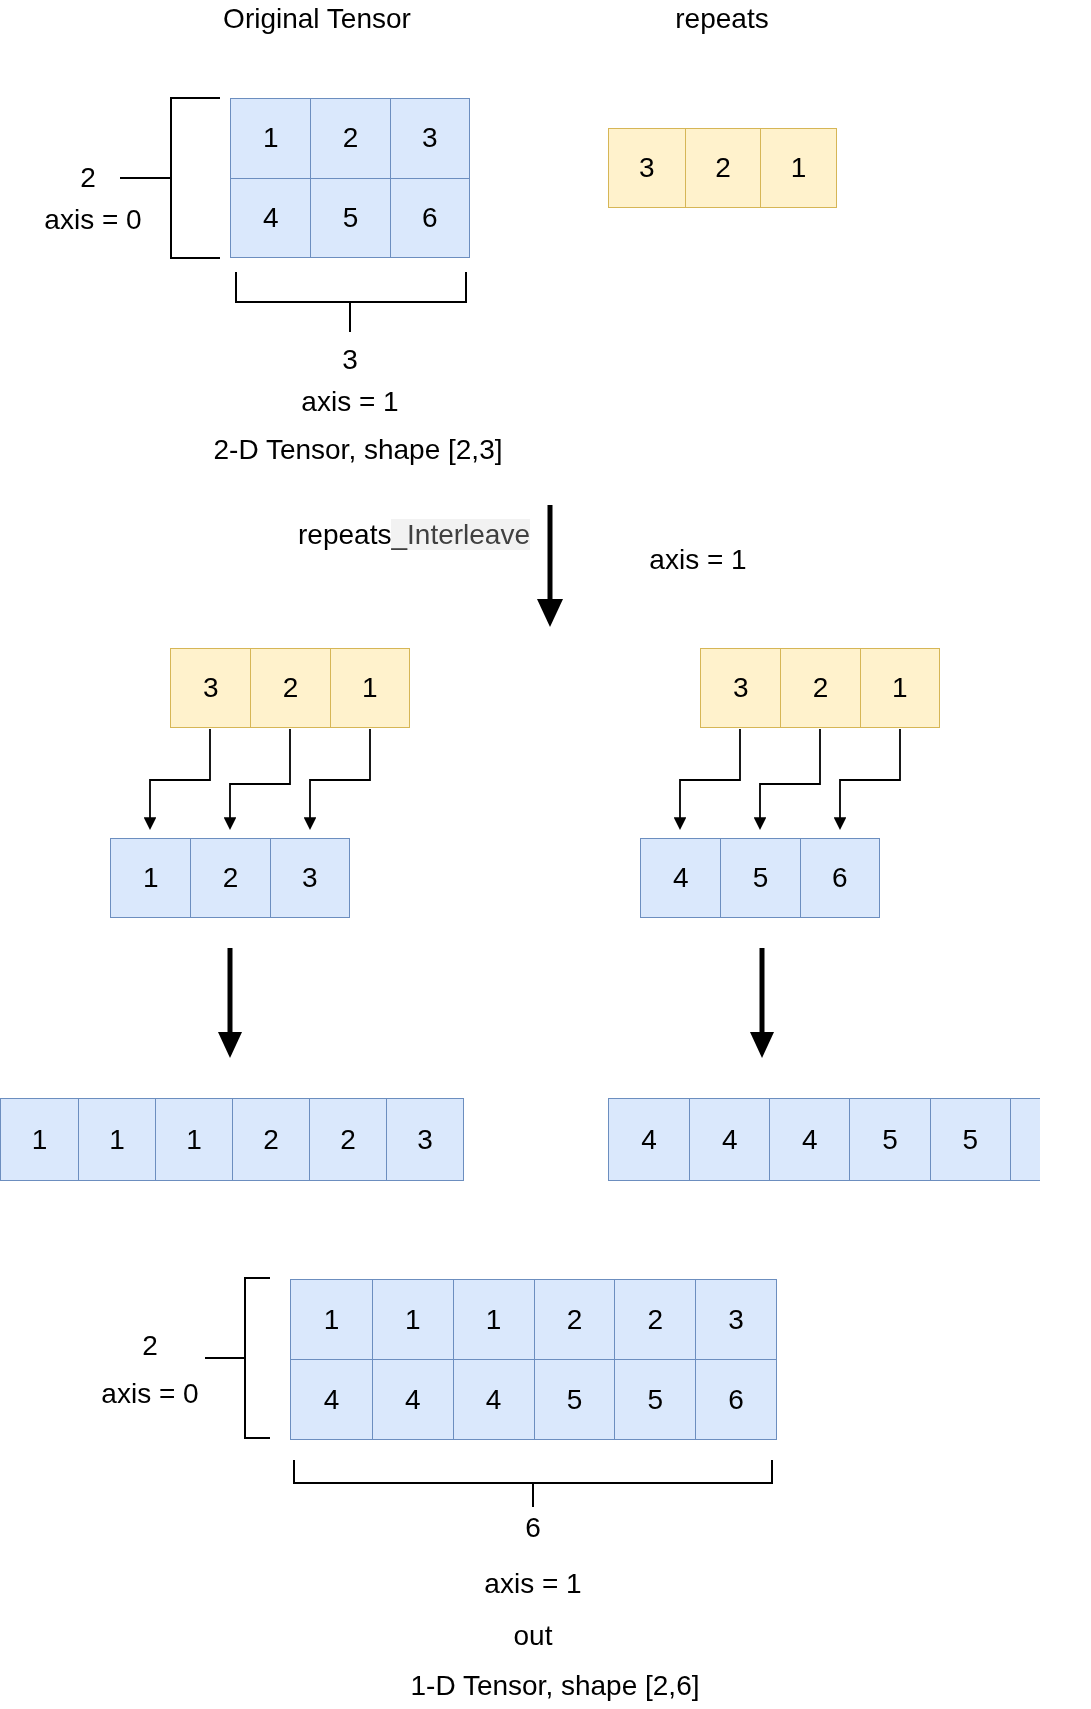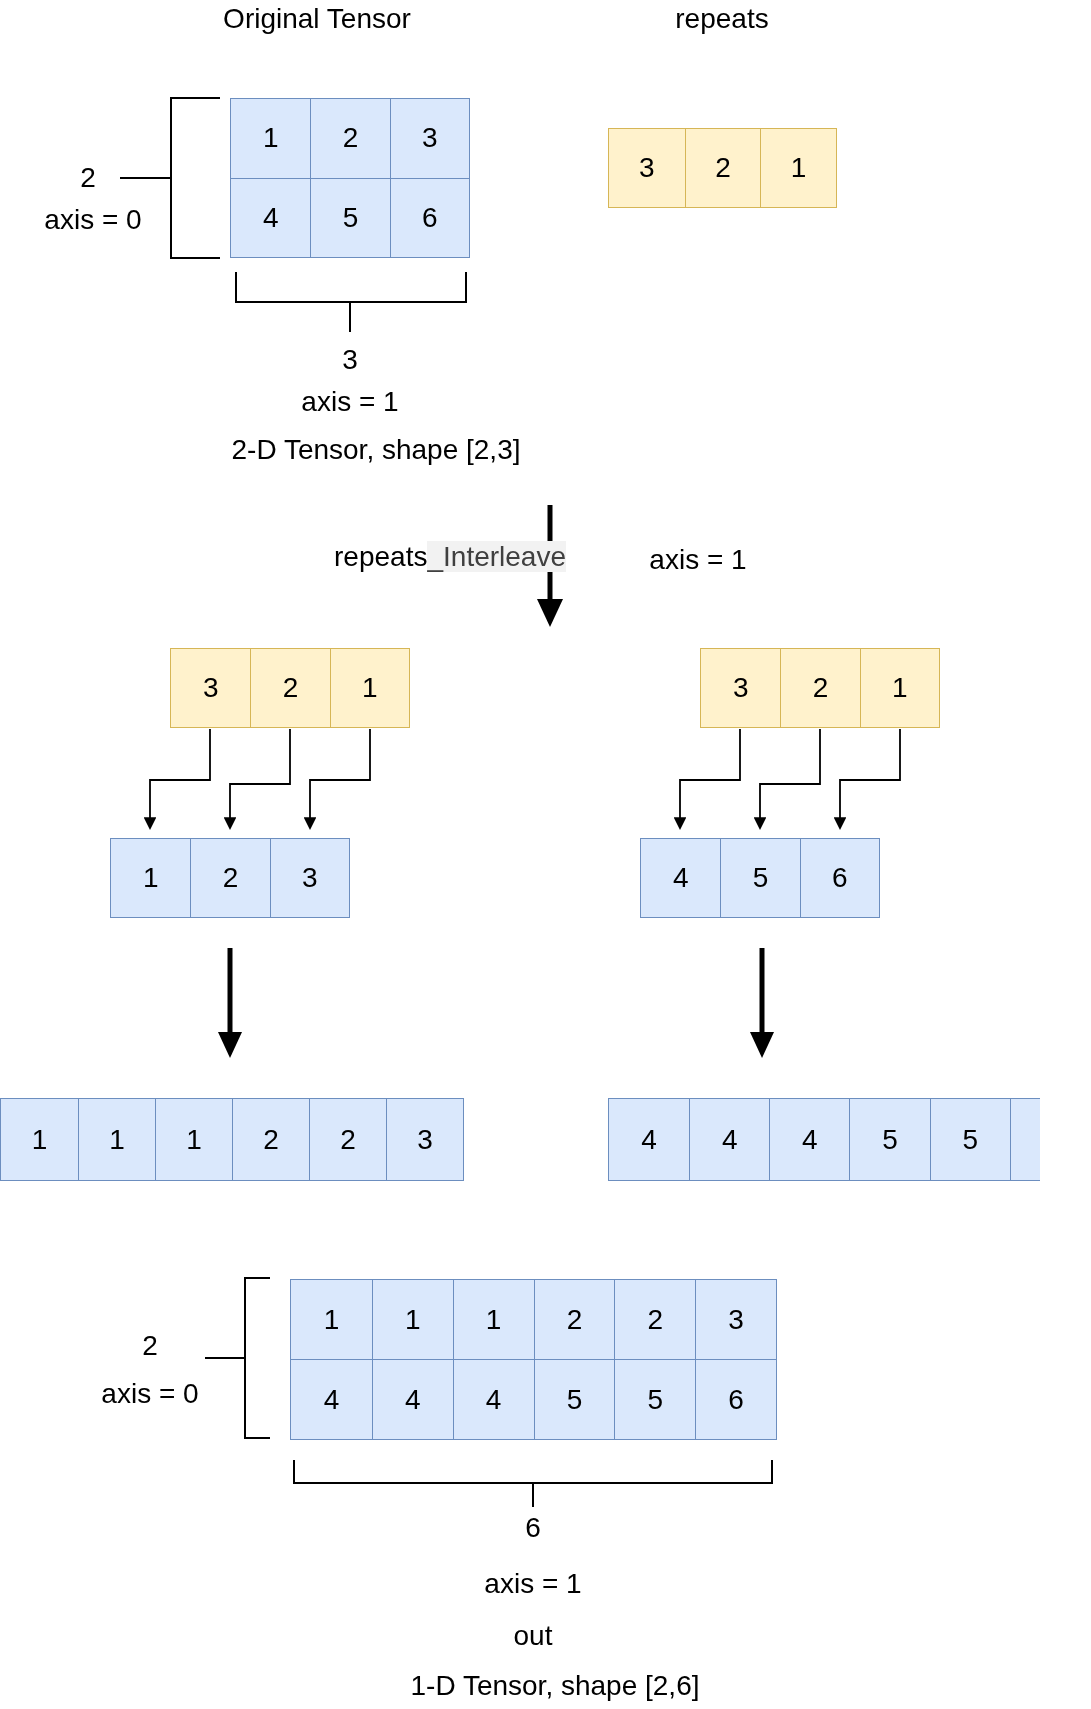--- a/index.html
+++ b/index.html
@@ -84,29 +84,29 @@
       <div class="cell row0">2</div>
       <div class="cell row0">3</div>
       <div class="cell col0">4</div>
       <div class="cell">5</div>
       <div class="cell">6</div>
     </div>
   <div class="lbl" style="left:88px; top:162px;">2</div>
   <div class="lbl" style="left:93px; top:204px;">axis = 0</div>
   <div class="lbl" style="left:350px; top:344px;">3</div>
   <div class="lbl" style="left:350px; top:386px;">axis = 1</div>
-  <div class="lbl" style="left:376px; top:434px;">2-D Tensor, shape [2,3]</div>
+  <div class="lbl" style="left:358px; top:434px;">2-D Tensor, shape [2,3]</div>
 
   <div class="tensor yellow" style="left: 608px; top: 128px; width: 229px; height: 80px; grid-template-columns: repeat(3, 1fr);">
       <div class="cell col0 row0">3</div>
       <div class="cell row0">2</div>
       <div class="cell row0">1</div>
     </div>
 
-  <div class="lbl rt" style="left:530px; top:541px;margin-left:36px;"><span>repeats</span><span class="hl">_Interleave</span></div>
+  <div class="lbl rt" style="left:530px; top:519px;"><span>repeats</span><span class="hl">_Interleave</span></div>
   <div class="lbl" style="left:698px; top:544px;">axis = 1</div>
 
   <div class="tensor yellow" style="left: 170px; top: 648px; width: 240px; height: 80px; grid-template-columns: repeat(3, 1fr);">
       <div class="cell col0 row0">3</div>
       <div class="cell row0">2</div>
       <div class="cell row0">1</div>
     </div>
   <div class="tensor yellow" style="left: 700px; top: 648px; width: 240px; height: 80px; grid-template-columns: repeat(3, 1fr);">
       <div class="cell col0 row0">3</div>
       <div class="cell row0">2</div>

